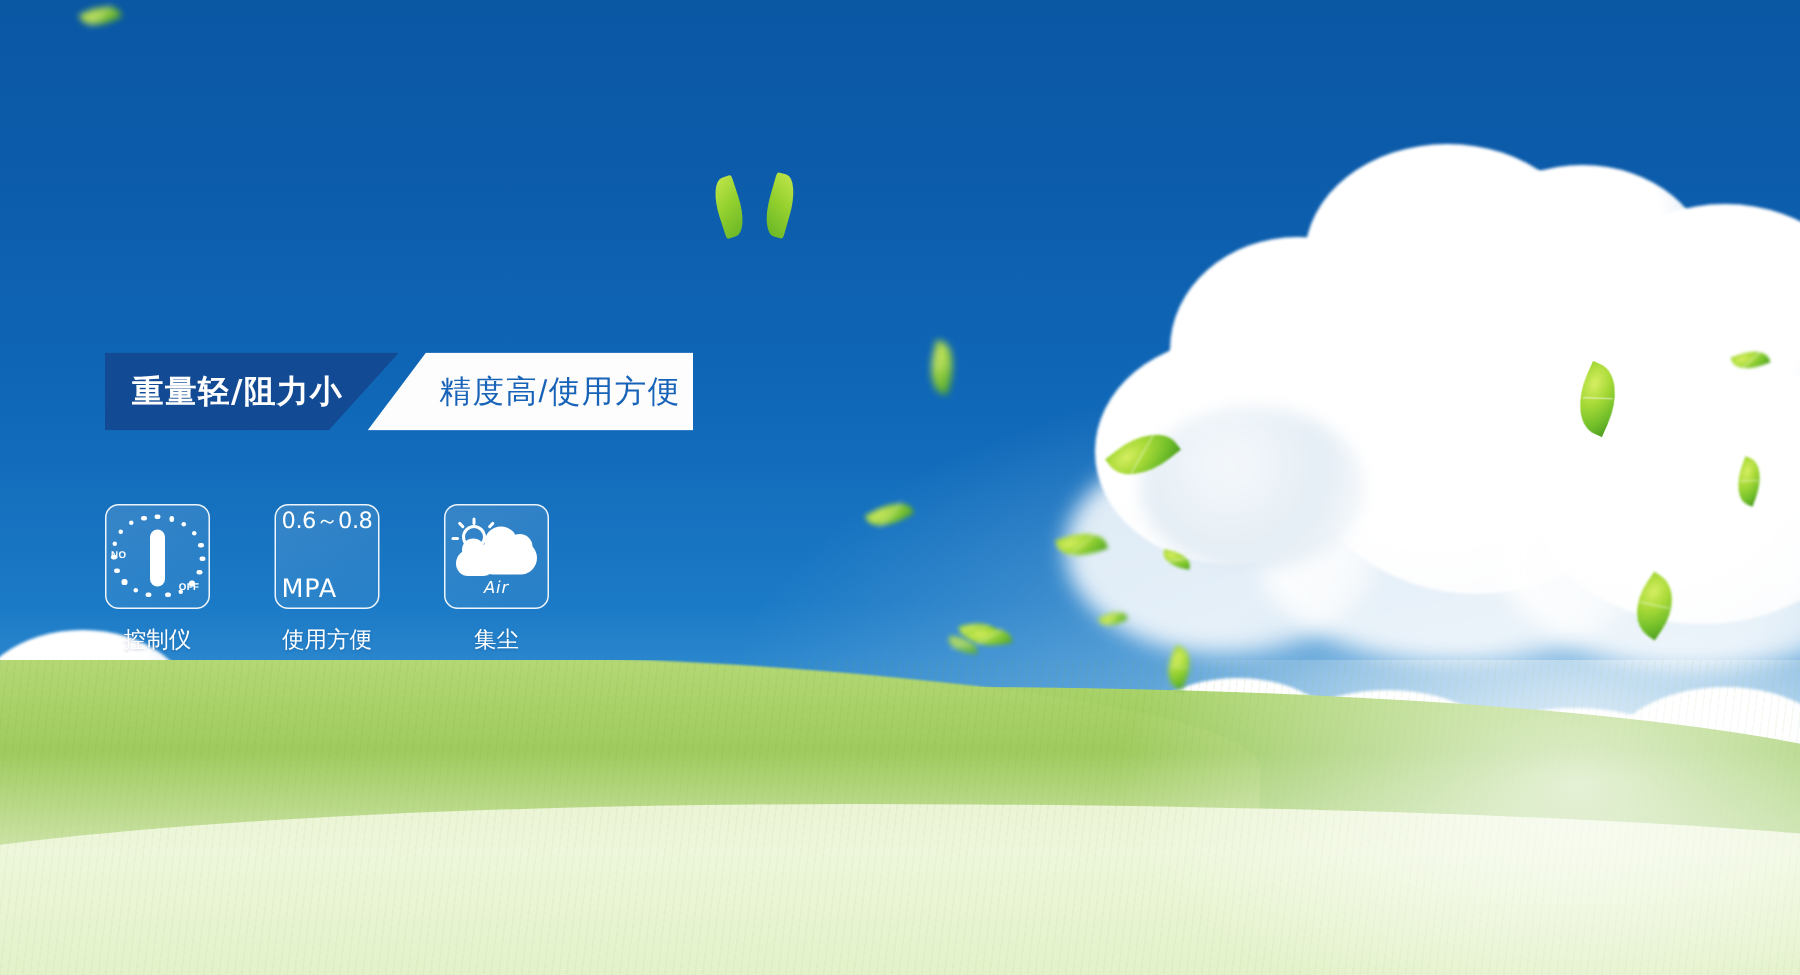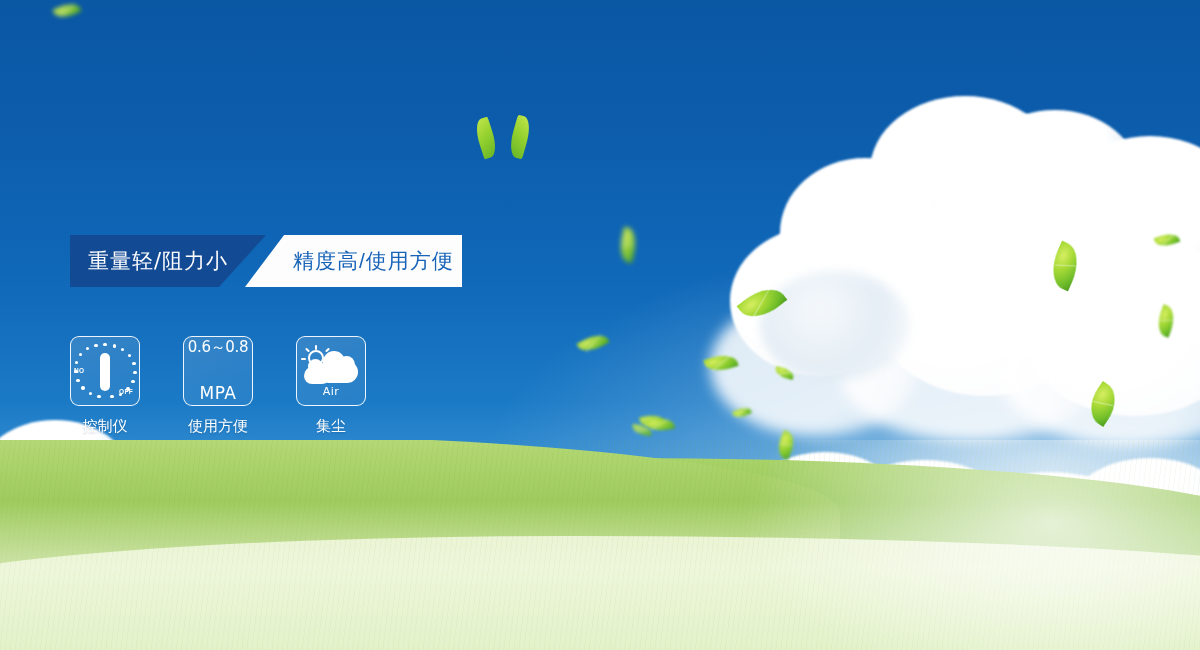--- a/index.html
+++ b/index.html
@@ -112,21 +112,21 @@
 
   
   .subbar{position:absolute;left:70px;top:235px;width:392px;height:52px;}
   .sub-left{
     position:absolute;left:0;top:0;height:52px;width:196px;
     background:#134a94;
     clip-path:polygon(0 0,100% 0,76% 100%,0 100%);
     display:flex;align-items:center;
   }
   .sub-left span{
-    color:#fff;font-size:21px;font-weight:normal;letter-spacing:1px;
+    color:#fff;font-size:21px;font-weight:bold;letter-spacing:1px;
     padding-left:18px;white-space:nowrap;
     font-family:"DejaVu Sans","Liberation Sans",sans-serif;
   }
   .sub-right{
     position:absolute;left:175px;top:0;height:52px;width:217px;
     background:#fdfdfd;
     clip-path:polygon(18% 0,100% 0,100% 100%,0 100%);
     display:flex;align-items:center;
   }
   .sub-right span{
@@ -143,21 +143,21 @@
   .feature{width:70px;display:flex;flex-direction:column;align-items:center;}
   .fbox{
     width:70px;height:70px;box-sizing:border-box;
     border:1.5px solid rgba(255,255,255,.92);
     border-radius:9px;
     background:linear-gradient(160deg,rgba(255,255,255,.14) 0%,rgba(255,255,255,.05) 100%);
     display:flex;flex-direction:column;align-items:center;justify-content:center;
     position:relative;overflow:hidden;
   }
   .ftext{
-    color:#fff;text-align:center;line-height:1.12;
+    color:#fff;line-height:1.12;
     font-family:"DejaVu Sans","Liberation Sans",sans-serif;
   }
   .ftext .l1{display:block;font-size:15px;letter-spacing:-.3px;}
   .ftext .l2{display:block;font-size:17px;letter-spacing:.5px;margin-top:28px;}
   .flabel{
     margin-top:11px;color:#fff;font-size:15px;white-space:nowrap;
     font-family:"DejaVu Sans","Liberation Sans",sans-serif;
     text-shadow:0 1px 2px rgba(0,40,90,.25);
   }
 
@@ -174,21 +174,21 @@
   
   .coil{position:relative;width:48px;height:50px;}
   .ring{
     position:absolute;left:0;width:48px;height:10px;border-radius:50%;
     border:2px solid #fff;box-sizing:border-box;
   }
   .coil-bars{position:absolute;left:14px;top:2px;width:20px;height:46px;}
   .coil-bars i{position:absolute;top:0;width:2px;height:46px;background:#fff;border-radius:1px;}
 
   
-  .airicon{position:relative;width:54px;height:46px;}
+  .airicon{position:relative;width:54px;height:46px;font-style:italic;}
   .ai-sun{
     position:absolute;left:4px;top:2px;width:16px;height:16px;border-radius:50%;
     border:2.5px solid #fff;box-sizing:border-box;background:transparent;
   }
   .ai-ray{position:absolute;background:#fff;border-radius:1px;}
   .ai-cloud-s{
     position:absolute;left:0px;top:18px;width:26px;height:18px;border-radius:11px 11px 9px 9px;background:#fff;
   }
   .ai-cloud-s::before{
     content:"";position:absolute;left:4px;top:-7px;width:15px;height:15px;border-radius:50%;background:#fff;

